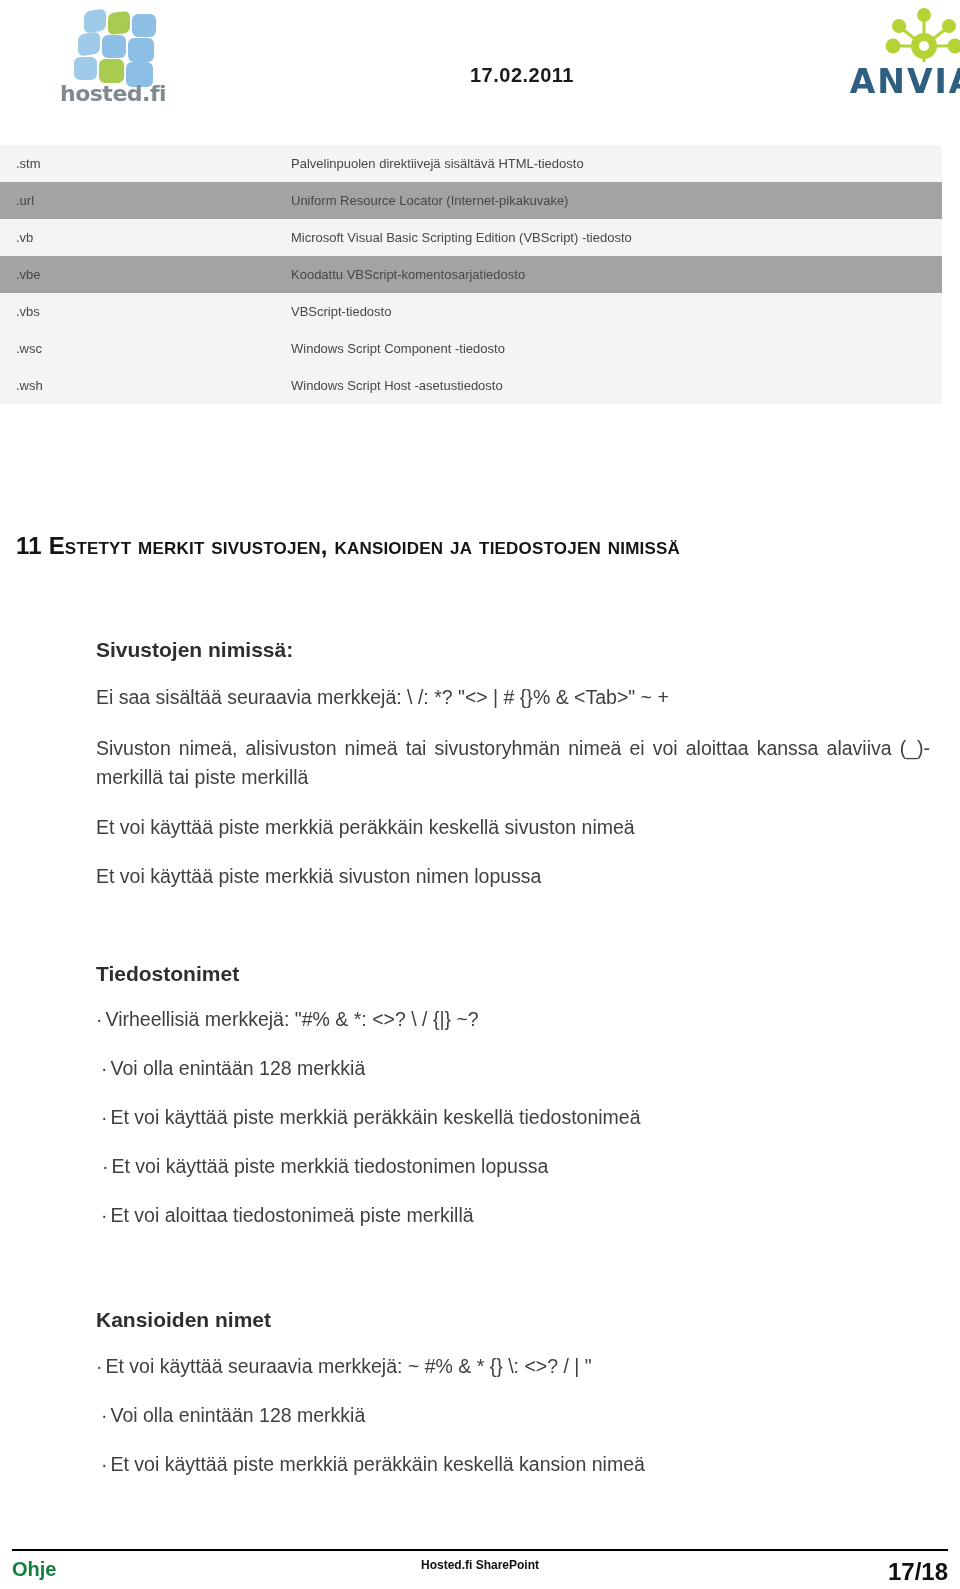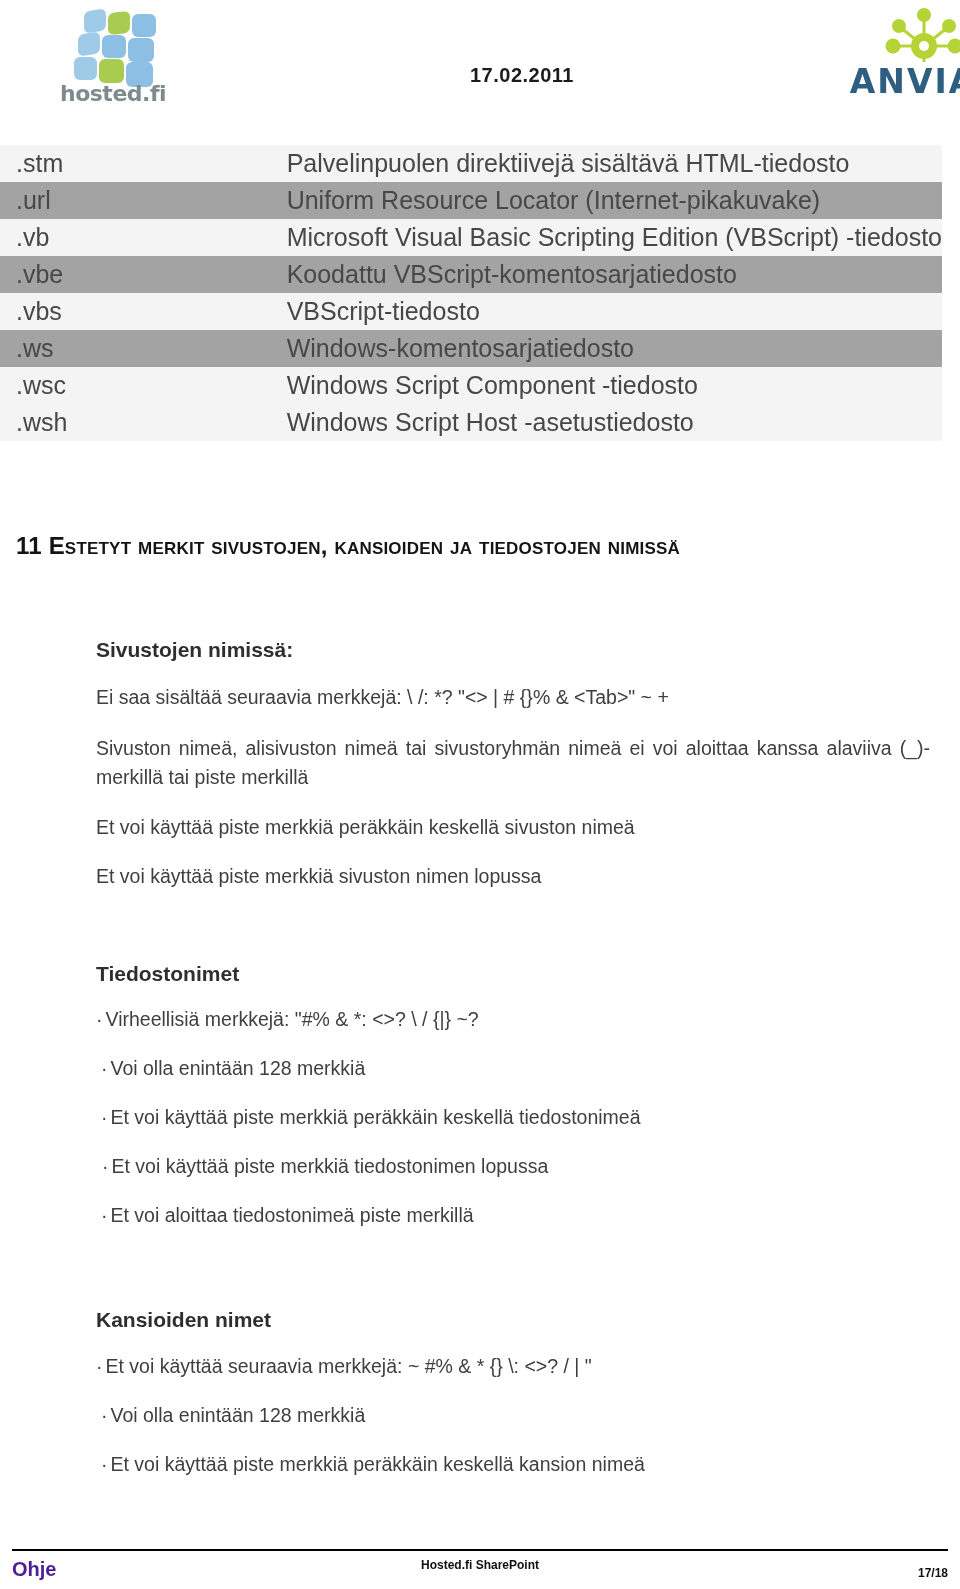--- a/index.html
+++ b/index.html
@@ -100,21 +100,21 @@
     left: 0px;
     top: 145px;
     width: 942px;
     border-collapse: collapse;
   }
   .ext-table tr { height: 37px; }
   .ext-table tr.odd { background: #f4f4f4; }
   .ext-table tr.even { background: #a3a3a3; }
   .ext-table td {
     padding: 0;
-    font-size: 25px;
+    font-size: 13px;
     color: #474747;
     vertical-align: middle;
     white-space: nowrap;
   }
   .ext-table td.ext {
     width: 275px;
     padding-left: 16px;
   }
   .ext-table td.desc {
     padding-left: 0px;
@@ -182,37 +182,37 @@
     top: 1558px;
     width: 936px;
     height: 28px;
   }
   .footer .left {
     position: absolute;
     left: 0;
     top: 0;
     font-size: 20px;
     font-weight: 700;
-    color: #4c1d95;
+    color: #15803d;
   }
   .footer .center {
     position: absolute;
     left: 0;
     top: 0;
     width: 936px;
     text-align: center;
     font-size: 12px;
     font-weight: 700;
     color: #101010;
   }
   .footer .right {
     position: absolute;
     right: 0;
-    top: 8px;
-    font-size: 12px;
+    top: 0;
+    font-size: 24px;
     font-weight: 700;
     color: #101010;
   }
 </style>
 </head>
 <body>
 
 <div class="page-header">
 
   <div class="logo-hosted">
@@ -275,24 +275,20 @@
       <td class="desc">Microsoft Visual Basic Scripting Edition (VBScript) -tiedosto</td>
     </tr>
     <tr class="even">
       <td class="ext">.vbe</td>
       <td class="desc">Koodattu VBScript-komentosarjatiedosto</td>
     </tr>
     <tr class="odd">
       <td class="ext">.vbs</td>
       <td class="desc">VBScript-tiedosto</td>
     </tr>
-    <tr class="even">
-      <td class="ext">.ws</td>
-      <td class="desc">Windows-komentosarjatiedosto</td>
-    </tr>
     <tr class="odd">
       <td class="ext">.wsc</td>
       <td class="desc">Windows Script Component -tiedosto</td>
     </tr>
     <tr class="odd">
       <td class="ext">.wsh</td>
       <td class="desc">Windows Script Host -asetustiedosto</td>
     </tr>
   </tbody>
 </table>

